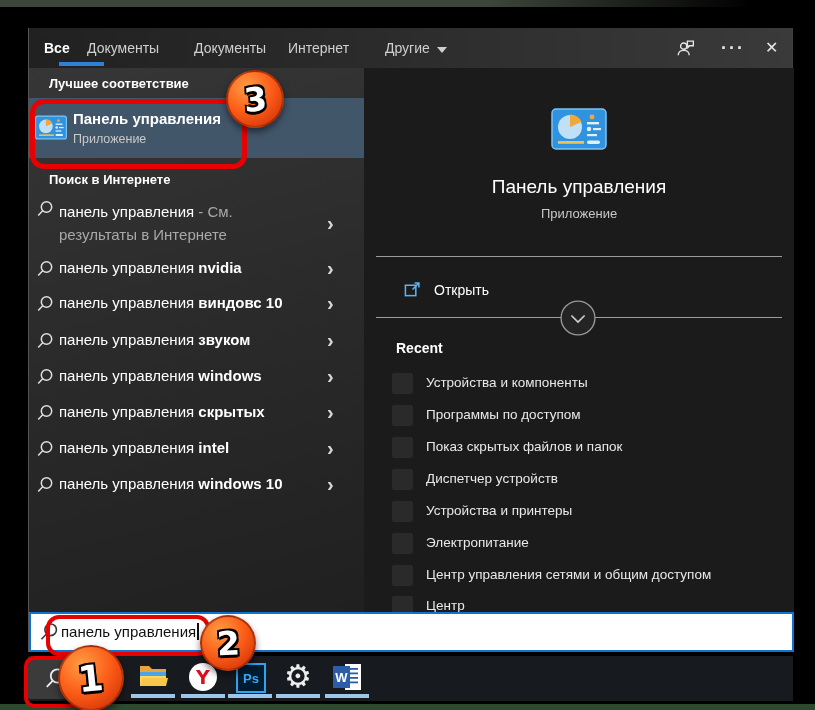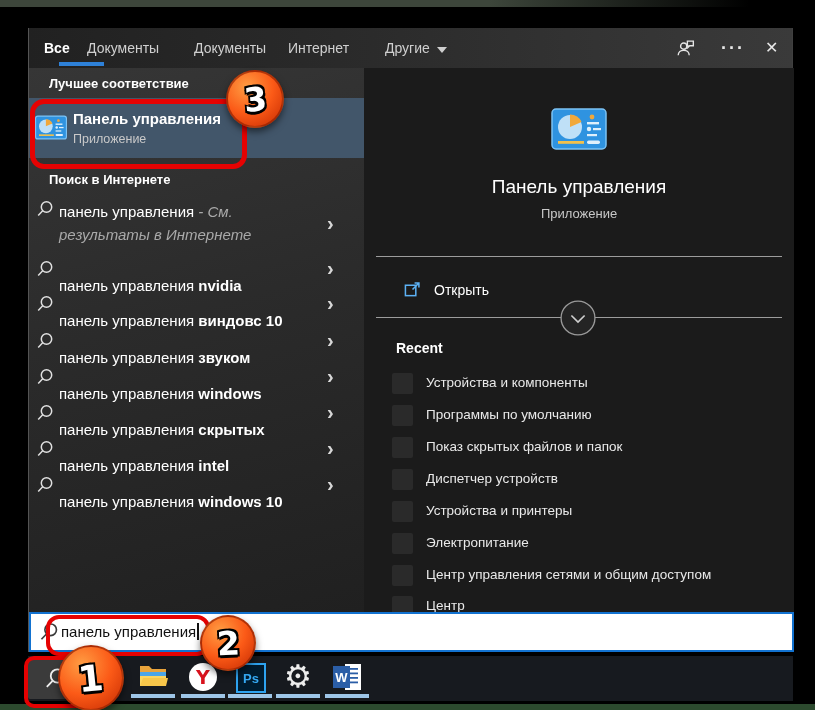--- a/index.html
+++ b/index.html
@@ -25,23 +25,23 @@
   .left-panel{left:0;top:40px;width:335px;height:544px;background:linear-gradient(165deg,#363636 0%,#2b2b2b 45%,#202020 100%);overflow:hidden;}
   .right-panel{left:335px;top:40px;width:430px;height:544px;background:#1b1b1b;overflow:hidden;}
 
   .sec-header{font-size:13px;font-weight:bold;color:#fff;}
   .bm-row{left:0;top:30px;width:335px;height:60px;background:#42566a;}
   .bm-title{left:44px;top:12px;font-size:15px;font-weight:bold;color:#fff;}
   .bm-sub{left:44px;top:34px;font-size:12.5px;color:#c9c9c9;}
 
   .sug-row{left:0;width:335px;height:36px;}
   .mag{left:7px;top:9px;width:18px;height:18px;color:#e0e0e0;}
-  .sug-text{left:30px;top:8px;font-size:15px;color:#fff;white-space:nowrap;margin-top:18px;}
+  .sug-text{left:30px;top:8px;font-size:15px;color:#fff;white-space:nowrap;}
   .sug-suffix{font-weight:bold;}
-  .sug-note{color:#a9a9a9;font-style:italic;}
+  .sug-note{color:#a9a9a9;}
   .chev{left:298px;top:6px;font-size:20px;font-weight:bold;color:#d8d8d8;}
   .web-row{left:0;top:126px;width:335px;height:54px;}
   .web-text{left:30px;top:6px;width:252px;font-size:15px;color:#fff;line-height:23px;}
 
   
   .app-icon-big{left:187px;top:40px;}
   .app-title{left:0;top:108px;width:430px;text-align:center;font-size:19px;color:#fff;}
   .app-sub{left:0;top:138px;width:430px;text-align:center;font-size:13px;color:#c8c8c8;}
   .divider{left:12px;width:406px;height:1px;background:#9c9c9c;}
   .open-row{left:0;top:208px;width:430px;height:30px;}
@@ -239,21 +239,21 @@
       </span>
 
       <div class="abs recent-header">Recent</div>
 
       <div class="abs recent-row" style="top:300px">
         <span class="abs recent-sq"></span>
         <span class="abs recent-label">Устройства и компоненты</span>
       </div>
       <div class="abs recent-row" style="top:332px">
         <span class="abs recent-sq"></span>
-        <span class="abs recent-label">Программы по умолчанию</span>
+        <span class="abs recent-label">Программы по доступом</span>
       </div>
       <div class="abs recent-row" style="top:364px">
         <span class="abs recent-sq"></span>
         <span class="abs recent-label">Показ скрытых файлов и папок</span>
       </div>
       <div class="abs recent-row" style="top:396px">
         <span class="abs recent-sq"></span>
         <span class="abs recent-label">Диспетчер устройств</span>
       </div>
       <div class="abs recent-row" style="top:428px">

